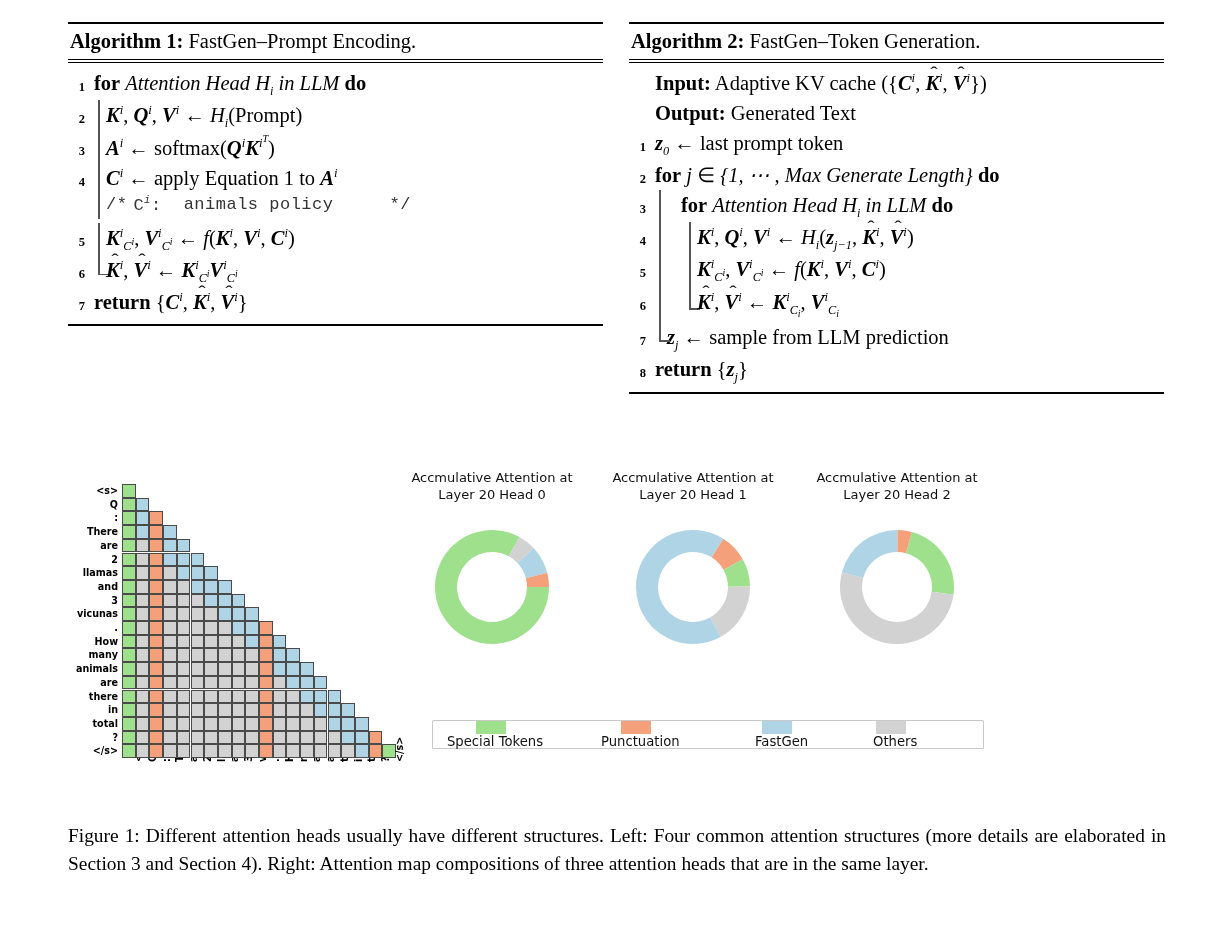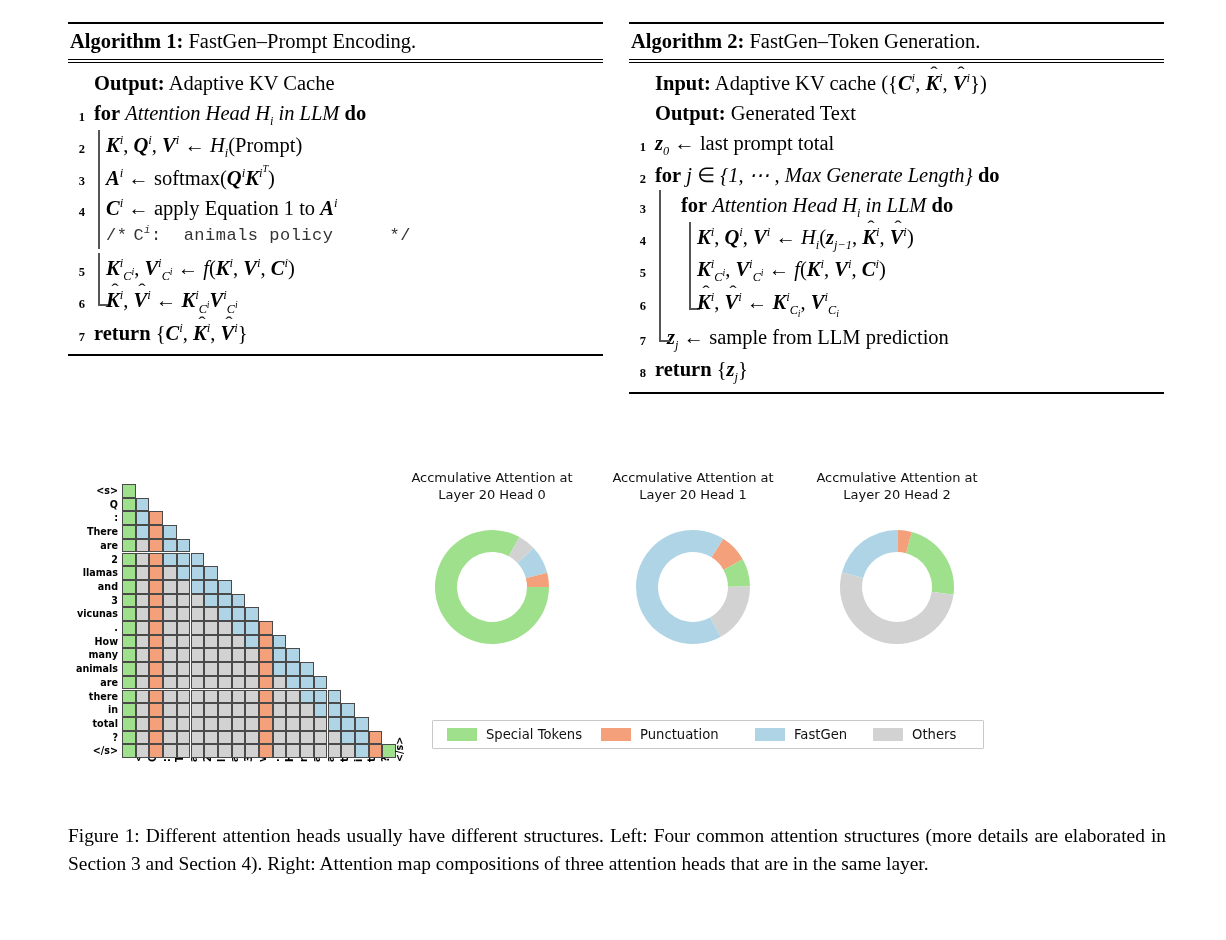--- a/index.html
+++ b/index.html
@@ -149,21 +149,21 @@
   .legend {
     position: absolute;
     left: 432px; top: 265px;
     width: 552px; height: 29px;
     border: 1.1px solid #c9c9c9;
     background: #fff;
     display: flex;
     align-items: center;
     border-radius: 1px;
   }
-  .legend-item { display: flex; align-items: center; }
+  .legend-item { display: flex; align-items: center; flex-direction: column; }
   .legend-swatch { width: 30px; height: 13px; margin-right: 9px; }
   .legend-text {
     font-family: "DejaVu Sans", sans-serif;
     font-size: 13.2px;
     color: #111;
     white-space: nowrap;
   }
 
   
   .caption {
@@ -185,27 +185,20 @@
   <div class="algo">
     <div class="algo-rule-top"></div>
     <div class="algo-title">
       <b>Algorithm 1:</b>
       <span>FastGen–Prompt Encoding.</span>
     </div>
     <div class="algo-rule-dbl"></div>
     <div class="algo-body">
 
 
-      <div class="aline">
-        <div class="lineno"></div>
-        <div class="acontent">
-          <span class="kw">Output:</span>
-          <span>Adaptive KV Cache</span>
-        </div>
-      </div>
 
       <div class="aline">
         <div class="lineno">1</div>
         <div class="acontent">
           <span class="kw">for</span>
           <span class="it">Attention Head</span>
           <span class="mserif">H<sub class="sb">i</sub></span>
           <span class="it">in LLM</span>
           <span class="kw">do</span>
         </div>
@@ -305,21 +298,21 @@
         <div class="acontent">
           <span class="kw">Output:</span>
           <span>Generated Text</span>
         </div>
       </div>
 
       <div class="aline">
         <div class="lineno">1</div>
         <div class="acontent">
           <span class="mvar">z<sub class="sb">0</sub></span> ←
-          <span>last prompt total</span>
+          <span>last prompt token</span>
         </div>
       </div>
 
       <div class="aline">
         <div class="lineno">2</div>
         <div class="acontent">
           <span class="kw">for</span>
           <span class="mserif">j</span> ∈
           <span class="it">{1, ⋯ , Max Generate Length}</span>
           <span class="kw">do</span>

